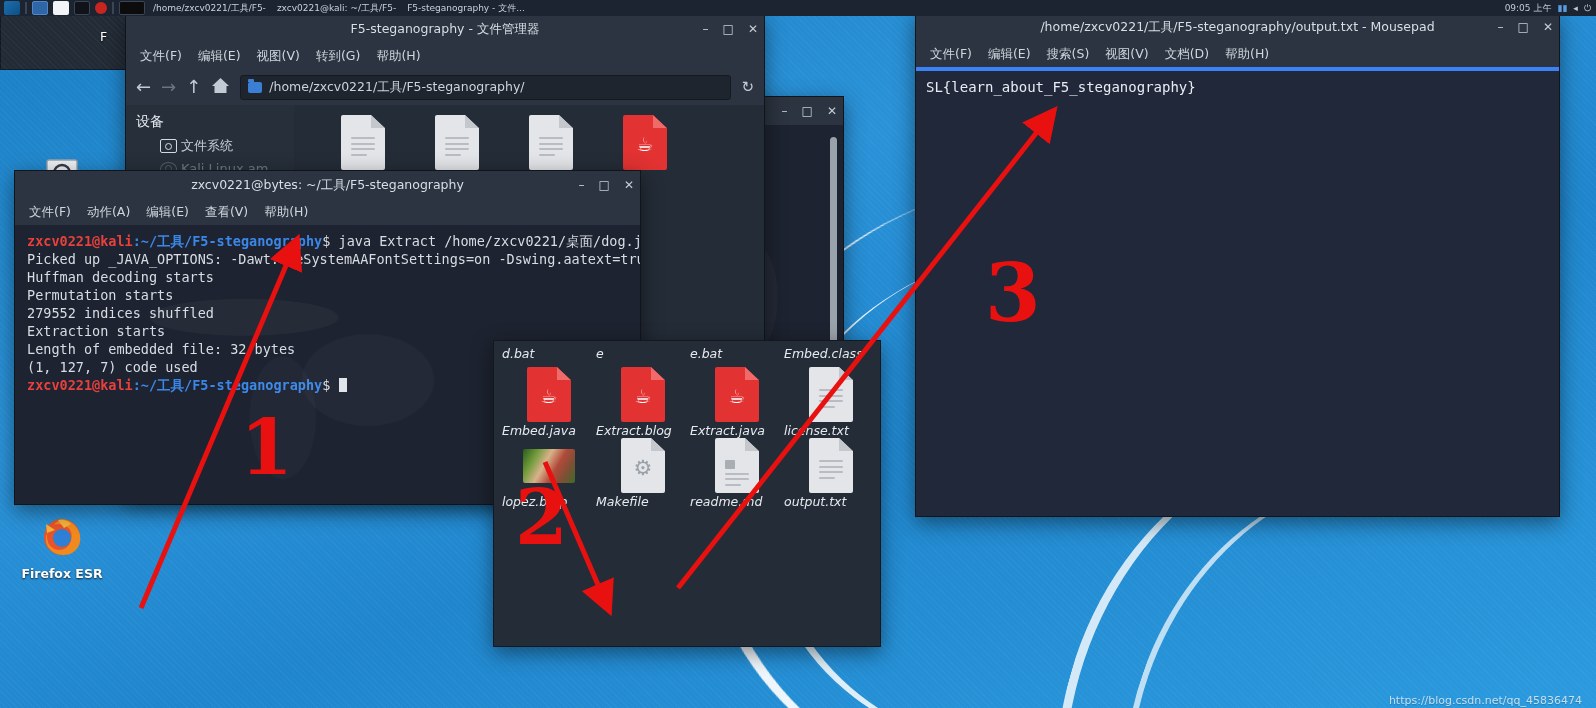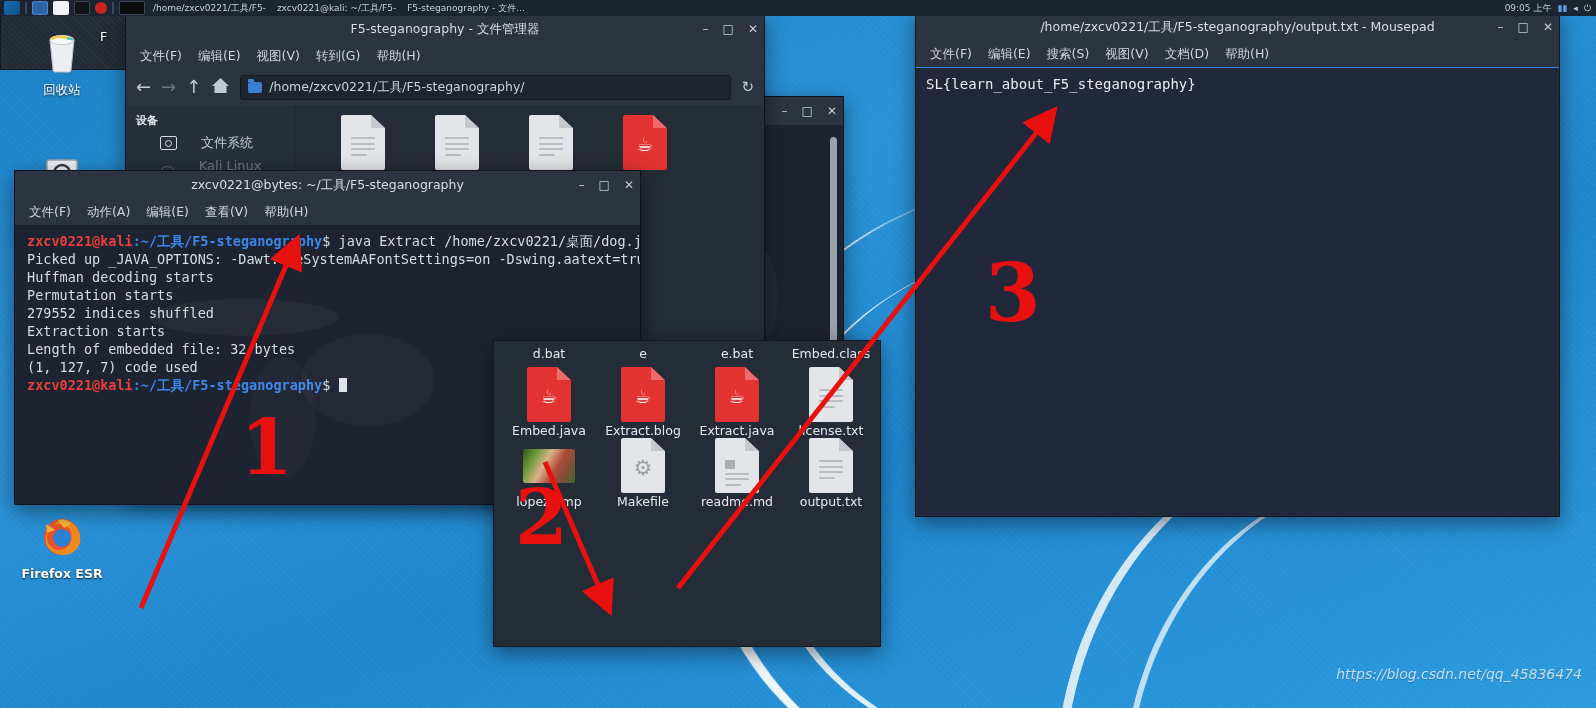--- a/index.html
+++ b/index.html
@@ -126,22 +126,22 @@
     color: #cbd3dc; font-size: 12.5px;
   }
   .folder-glyph { width: 14px; height: 11px; background: #3b7fd4; border-radius: 2px; position: relative; }
   .folder-glyph:before { content:""; position:absolute; left:0; top:-3px; width:6px; height:3px; background:#3b7fd4; border-radius:1px 1px 0 0; }
   .reload { color: #c2cad4; font-size: 15px; }
   #fm .body { display: flex; height: calc(100% - 28px - 26px - 36px); }
   #fm .side {
     width: 168px; background: #262f3a; padding: 8px 10px;
     color: #c3cbd5; font-size: 13px;
   }
-  #fm .side .hdr { font-weight: bold; color: #e2e7ed; margin-bottom: 6px; font-size: 11px; }
-  #fm .side .row { display: flex; align-items: center; gap: 24px; margin-bottom: 6px; padding-left: 24px; }
+  #fm .side .hdr { font-weight: normal; color: #e2e7ed; margin-bottom: 6px; font-size: 14px; }
+  #fm .side .row { display: flex; align-items: center; gap: 4px; margin-bottom: 6px; padding-left: 24px; }
   .dev-glyph {
     width: 17px; height: 14px; border: 1.6px solid #d5dbe3; border-radius: 2px;
     display: flex; align-items: center; justify-content: center;
   }
   .dev-glyph i { width: 7px; height: 7px; border: 1.6px solid #d5dbe3; border-radius: 50%; display:block; }
   .dev-glyph.cd { border-radius: 50%; border-color: #8b939e; }
   .dev-glyph.cd i { border-color: #8b939e; }
   #fm .side .row.fade { opacity: .45; }
   #fm .pane {
     flex: 1 1 auto; background: #242c37;
@@ -217,62 +217,61 @@
     position: absolute; right: 6px; top: 40px; width: 7px; height: 240px;
     background: #9aa2ac; border-radius: 4px;
   }
   #termbg { left: 210px; top: 500px; width: 510px; height: 70px; z-index: 4; background:#222b36; border:1px solid #121821; }
 
   
   #mousepad { left: 915px; top: 12px; width: 645px; height: 505px; z-index: 25; }
   #mousepad .doc {
     height: calc(100% - 28px - 26px);
     background: #20283a;
-    border-top: 1px solid #3b82f6;
+    border-top: 4px solid #3b82f6;
     padding: 8px 10px;
     font-family: "DejaVu Sans Mono", "Liberation Mono", monospace;
     font-size: 14px; color: #e8ecf2;
     white-space: pre;
   }
 
   
   #grid2 {
     position: absolute; left: 493px; top: 340px; width: 388px; height: 307px;
     background: #242c37; border: 1px solid #121821;
     box-shadow: 0 6px 20px rgba(0,0,0,.45);
     padding: 4px 0 0 8px;
     display: flex; flex-wrap: wrap; align-content: flex-start;
     z-index: 30;
   }
-  .g2cell { width: 94px; text-align: center; color: #e6eaef; font-size: 12.5px; }
+  .g2cell { width: 94px; text-align: left; color: #e6eaef; font-size: 12.5px; font-style: italic; }
   .g2cell .nm { margin-top: 1px; }
   .g2cell.labelonly { height: 22px; }
 
   
   #anno { position: absolute; inset: 0; z-index: 55; pointer-events: none; }
   .anno-num {
     position: absolute;
     color: #e8110f;
     font-family: "DejaVu Serif", "Liberation Serif", serif;
     font-weight: bold;
     line-height: 1;
     z-index: 56;
   }
   #num1 { left: 240px; top: 410px; font-size: 76px; }
   #num2 { left: 515px; top: 480px; font-size: 76px; }
   #num3 { left: 985px; top: 253px; font-size: 80px; }
 
   
   #wm {
-    position: absolute; right: 14px; bottom: 26px;
+    position: absolute; right: 14px; bottom: 1px;
     color: rgba(255,255,255,.72);
-    font-size: 14px;
+    font-size: 11px;
     z-index: 58;
     text-shadow: 0 1px 1px rgba(0,0,0,.2);
-    font-style: italic;
   }
 </style>
 </head>
 <body>
 
 <div id="screen">
 
   <div class="wp-texture"></div>
   <div class="swoosh sw1"></div>
   <div class="swoosh sw2"></div>
@@ -299,29 +298,20 @@
     </div>
     <div class="tb-spacer"></div>
     <div class="tb-right">
       <span>09:05 上午</span>
       <span style="color:#5b9ce0;">▮▮</span>
       <span>◂</span>
       <span>⏻</span>
     </div>
   </div>
 
-  <div class="desk-icon" style="left:14px; top:26px;">
-    <svg width="50" height="50" viewBox="0 0 50 50">
-      <path d="M13 14 L37 14 L34 44 Q34 46 32 46 L18 46 Q16 46 16 44 Z" fill="#eceff2" stroke="#b9c0c8" stroke-width="1"></path>
-      <ellipse cx="25" cy="14" rx="12" ry="4.6" fill="#f7f9fb" stroke="#c3cad2"></ellipse>
-      <path d="M14 13 Q19 10 25 11 Q31 12 36 13" fill="none" stroke="#f0c94a" stroke-width="2.4"></path>
-      <path d="M30 13 Q34 12 36 14" fill="none" stroke="#57c3c9" stroke-width="2.4"></path>
-    </svg>
-    <div class="lbl">回收站</div>
-  </div>
 
   <div class="desk-icon" style="left:100px; top:26px; width:52px; overflow:hidden;">
     <div class="lbl" style="text-align:left;">F</div>
   </div>
 
   <div class="desk-icon" style="left:14px; top:148px;">
     <svg width="50" height="50" viewBox="0 0 50 50">
       <rect x="10" y="12" width="30" height="26" rx="2" fill="#eceff2" stroke="#9aa2ab" stroke-width="1.4"></rect>
       <circle cx="25" cy="25" r="8" fill="none" stroke="#333b44" stroke-width="2.4"></circle>
       <rect x="13" y="34" width="5" height="2" fill="#8a929c"></rect>

